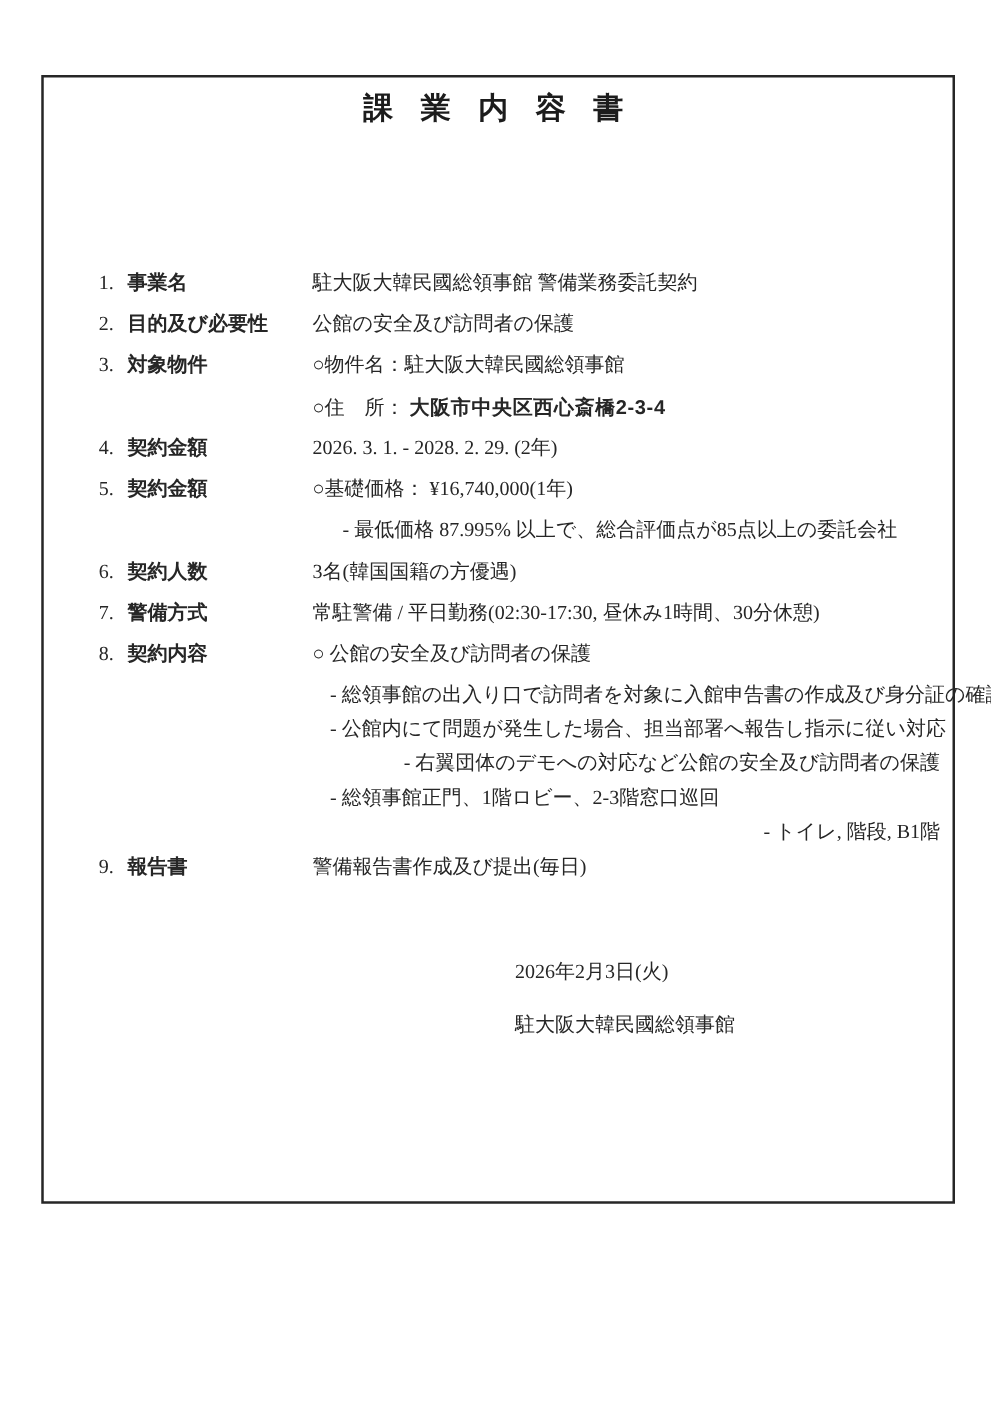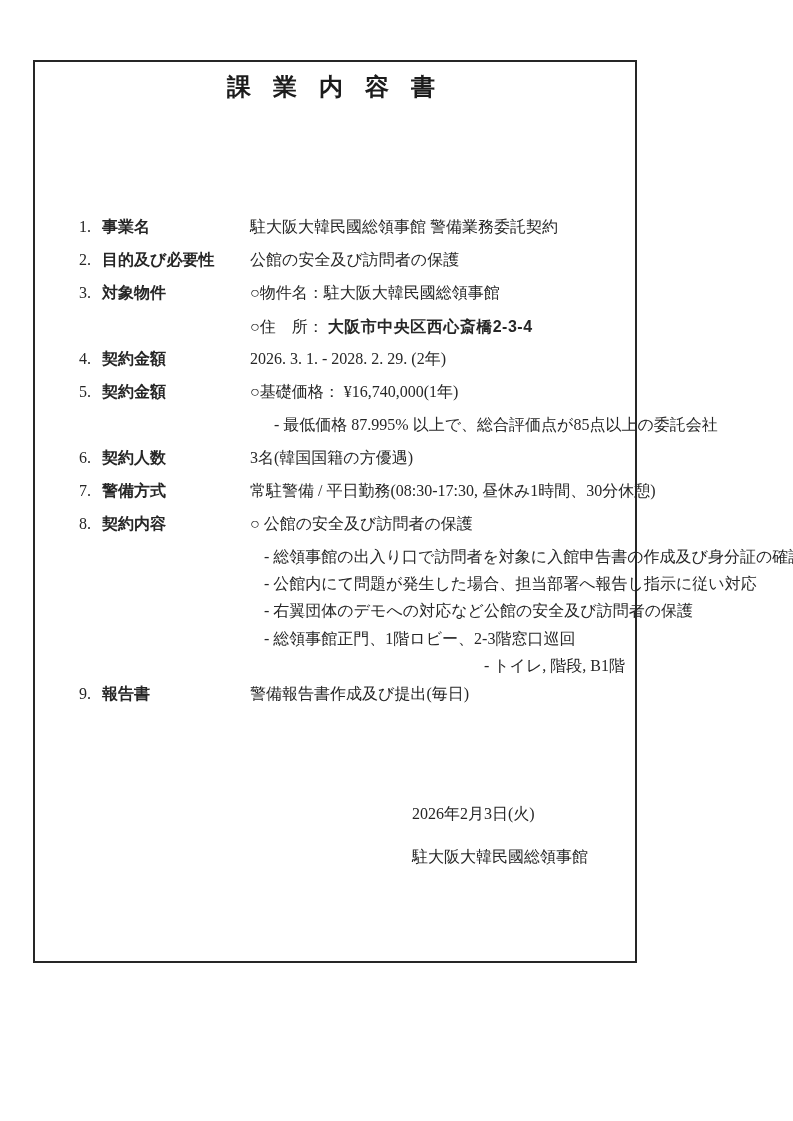--- a/index.html
+++ b/index.html
@@ -12,21 +12,21 @@
     height: 1121px;
     position: relative;
     font-family: "Liberation Serif", "DejaVu Serif", serif;
     color: #262626;
     overflow: hidden;
   }
   .doc-border {
     position: absolute;
     left: 33px;
     top: 60px;
-    width: 604px;
+    width: 731px;
     height: 903px;
     border: 2px solid #262626;
     background: #ffffff;
     box-sizing: border-box;
   }
   .doc-title {
     margin-top: 11px;
     text-align: center;
     font-size: 24px;
     font-weight: bold;
@@ -66,21 +66,21 @@
   }
   .cont { padding-left: 171px; }
   .ind { padding-left: 185px; }   
   .ind2 { padding-left: 195px; }  
   .bold-gothic {
     font-family: "Liberation Sans", "DejaVu Sans", sans-serif;
     font-weight: bold;
     letter-spacing: 0.5px;
   }
   .footer {
-    margin-top: 102px;
+    margin-top: 66px;
     padding-left: 377px;
     font-size: 16px;
   }
   .footer-date {
     line-height: 18px;
     margin-bottom: 25px;
   }
   .footer-org {
     line-height: 18px;
   }
@@ -134,21 +134,21 @@
 
     <div class="row">
       <span class="num">6.</span>
       <span class="label">契約人数</span>
       <span class="value">3名(韓国国籍の方優遇)</span>
     </div>
 
     <div class="row">
       <span class="num">7.</span>
       <span class="label">警備方式</span>
-      <span class="value">常駐警備 / 平日勤務(08:30-17:30, 昼休み1時間、30分休憩)</span>
+      <span class="value">常駐警備 / 平日勤務(02:30-17:30, 昼休み1時間、30分休憩)</span>
     </div>
 
     <div class="row">
       <span class="num">8.</span>
       <span class="label">契約内容</span>
       <span class="value">○  公館の安全及び訪問者の保護</span>
     </div>
 
     <div class="row ind tight">
       <span class="value">- 総領事館の出入り口で訪問者を対象に入館申告書の作成及び身分証の確認</span>

